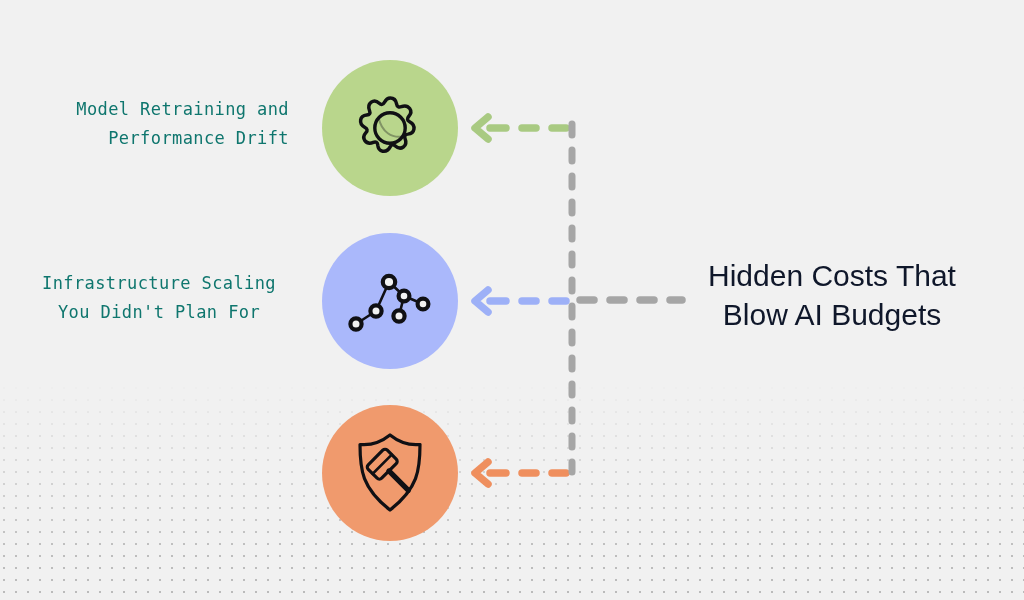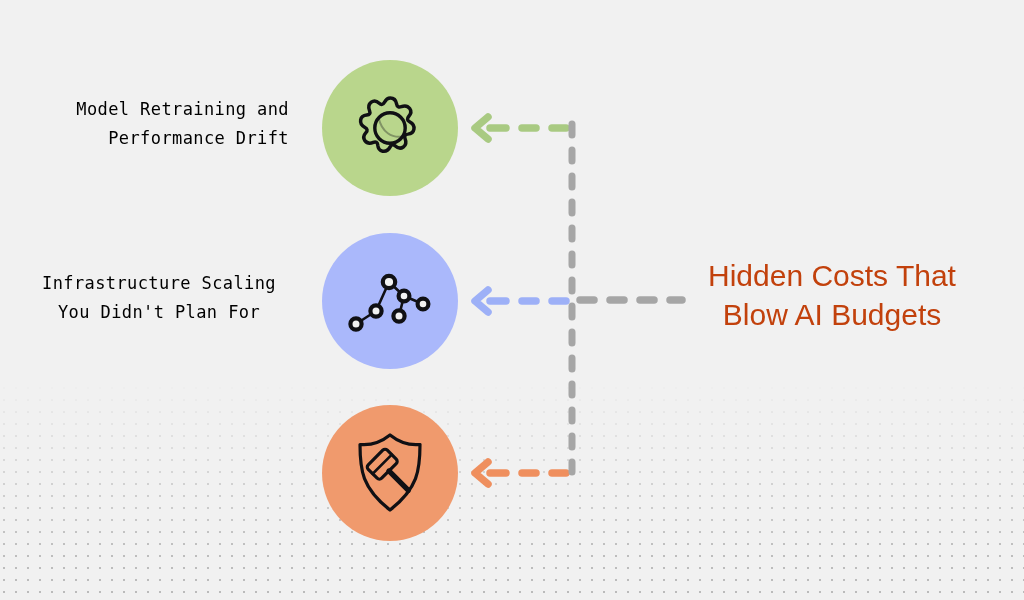--- a/index.html
+++ b/index.html
@@ -54,21 +54,21 @@
 
   
   .row-label {
     position: absolute;
     width: 260px;
     text-align: right;
     font-family: "DejaVu Sans Mono", "Liberation Mono", monospace;
     font-size: 17px;
     line-height: 29px;
     letter-spacing: 0.4px;
-    color: #000000;
+    color: #0f766e;
     white-space: pre-line;
   }
   #label-row-0 { left: 29px; top: 95px; }
   #label-row-1 { left: 29px; top: 269px; text-align: center; }
   #label-row-2 { left: 29px; top: 443px; }
 
   
   .icon-circle {
     position: absolute;
     width: 136px;
@@ -101,21 +101,21 @@
   #headline {
     position: absolute;
     left: 672px;
     top: 256px;
     width: 320px;
     text-align: center;
     font-family: "Liberation Sans", sans-serif;
     font-size: 30px;
     font-weight: 400;
     line-height: 39px;
-    color: #c2410c;
+    color: #0f172a;
     white-space: pre-line;
   }
 </style>
 </head>
 <body>
 
 <div id="texture-layer"></div>
 
 <div id="diagram">
 

